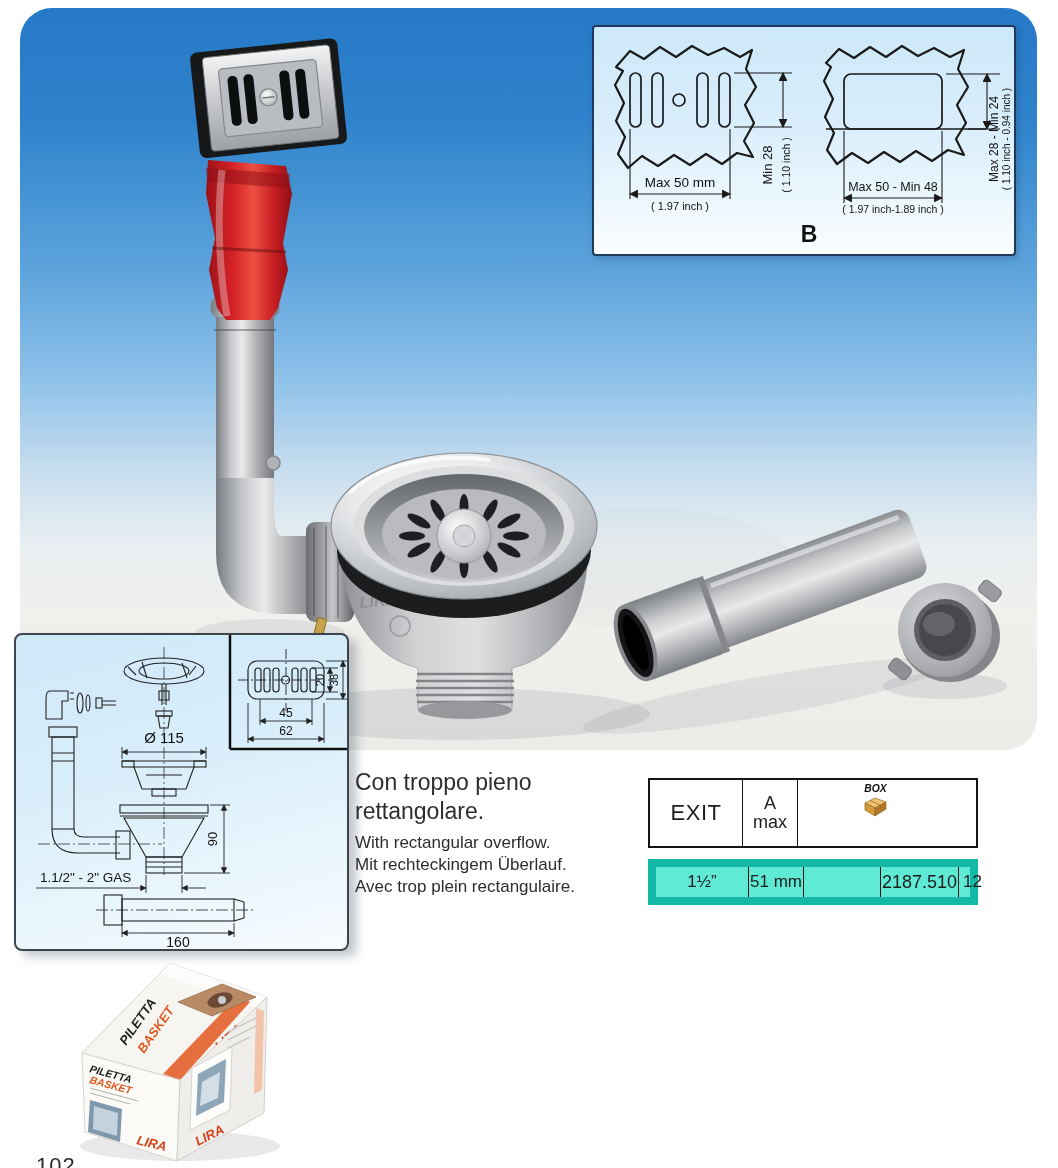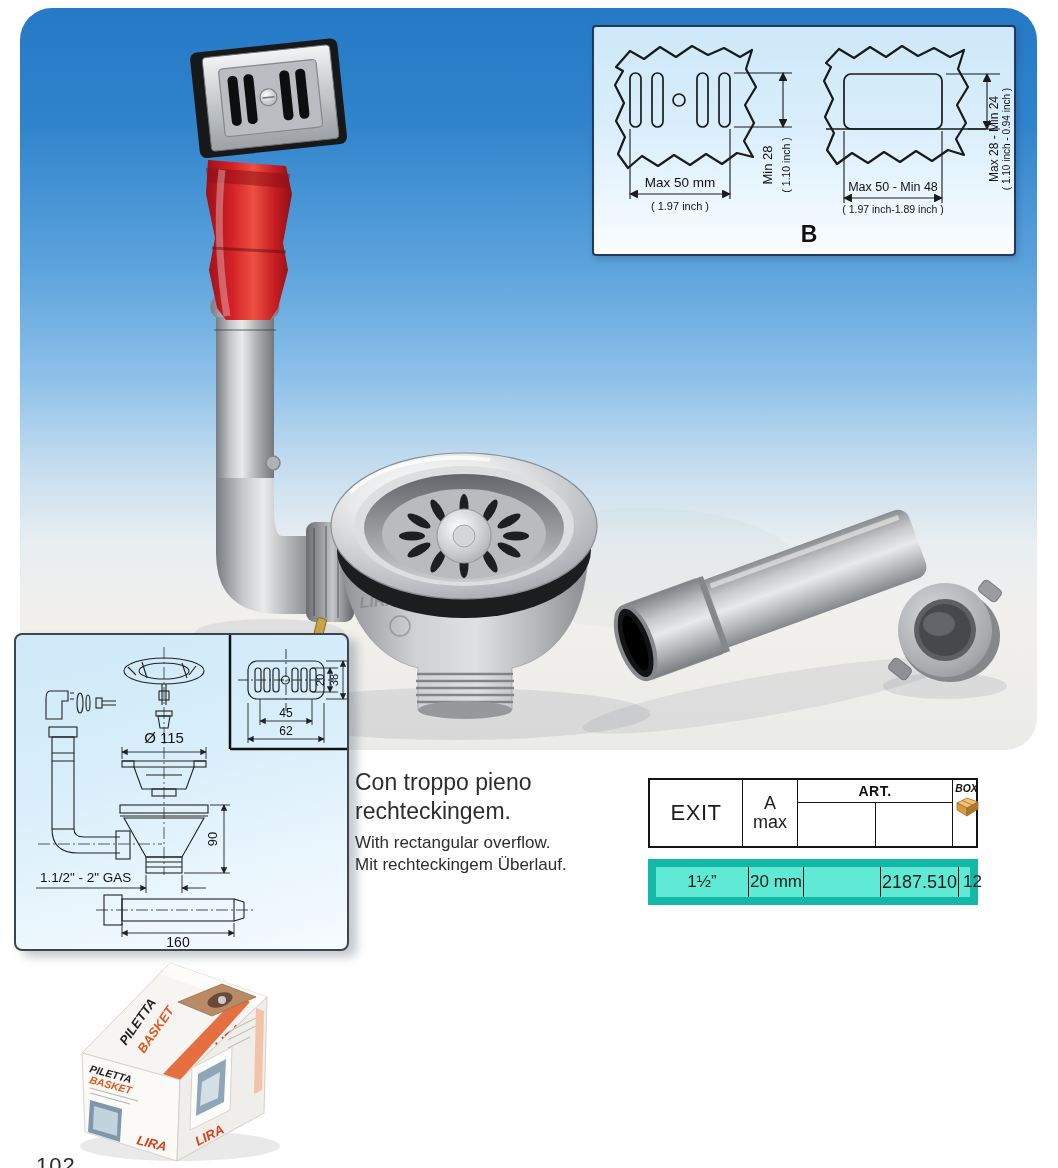--- a/index.html
+++ b/index.html
@@ -412,52 +412,46 @@
       <g stroke="#222" stroke-width=".9" fill="none">
         <line x1="106" y1="288" x2="106" y2="302"></line>
           <line x1="218" y1="288" x2="218" y2="302"></line>
         <line x1="106" y1="298" x2="218" y2="298" marker-start="url(#arrT)" marker-end="url(#arrT)"></line>
       </g>
       <text x="162" y="312" font-size="14" fill="#111" text-anchor="middle">160</text>
     </svg>
   </div>
 
   <div class="descr">
-    <div class="t-big">Con troppo pieno rechteckingem.</div>
+    <div class="t-big">Con troppo pieno rettangolare.</div>
     <div class="t-small">With rectangular overflow.</div>
     <div class="t-small">Mit rechteckingem Überlauf.</div>
+    <div class="t-small">Avec trop plein rectangulaire.</div>
   </div>
 
   <div class="spec">
     <div class="spec-header">
       <div class="cell exit-h">EXIT</div>
       <div class="cell amax-h">
         <span>A</span>
         <span>max</span>
-      </div>
-      <div class="art-group">
-        <div class="art-title">ART.</div>
-        <div class="art-cols">
-          <div class="sub1"></div>
-          <div class="sub2"></div>
-        </div>
       </div>
       <div class="cell box-h">
         <span class="box-lab">BOX</span>
         <svg width="26" height="20" viewBox="0 0 26 20">
           <polygon points="3,6 13,1 24,5 13,11" fill="#efc173" stroke="#96681f" stroke-width=".7"></polygon>
           <polygon points="3,6 13,11 13,19 3,13" fill="#d79a3e" stroke="#96681f" stroke-width=".7"></polygon>
           <polygon points="13,11 24,5 24,12 13,19" fill="#b0762b" stroke="#96681f" stroke-width=".7"></polygon>
           <line x1="8" y1="3.5" x2="18.5" y2="8" stroke="#96681f" stroke-width=".7"></line>
         </svg>
       </div>
     </div>
     <div class="spec-row">
       <div class="cell row-cell">1½”</div>
-      <div class="cell row-cell">20 mm</div>
+      <div class="cell row-cell">51 mm</div>
       <div class="cell row-cell"></div>
       <div class="cell row-cell art2">2187.510</div>
       <div class="cell row-cell">12</div>
     </div>
   </div>
 
   <div class="product-box">
     <svg width="250" height="218" viewBox="0 0 250 218">
       <ellipse cx="120" cy="196" rx="100" ry="15" fill="rgba(70,75,85,.12)"></ellipse>
 

